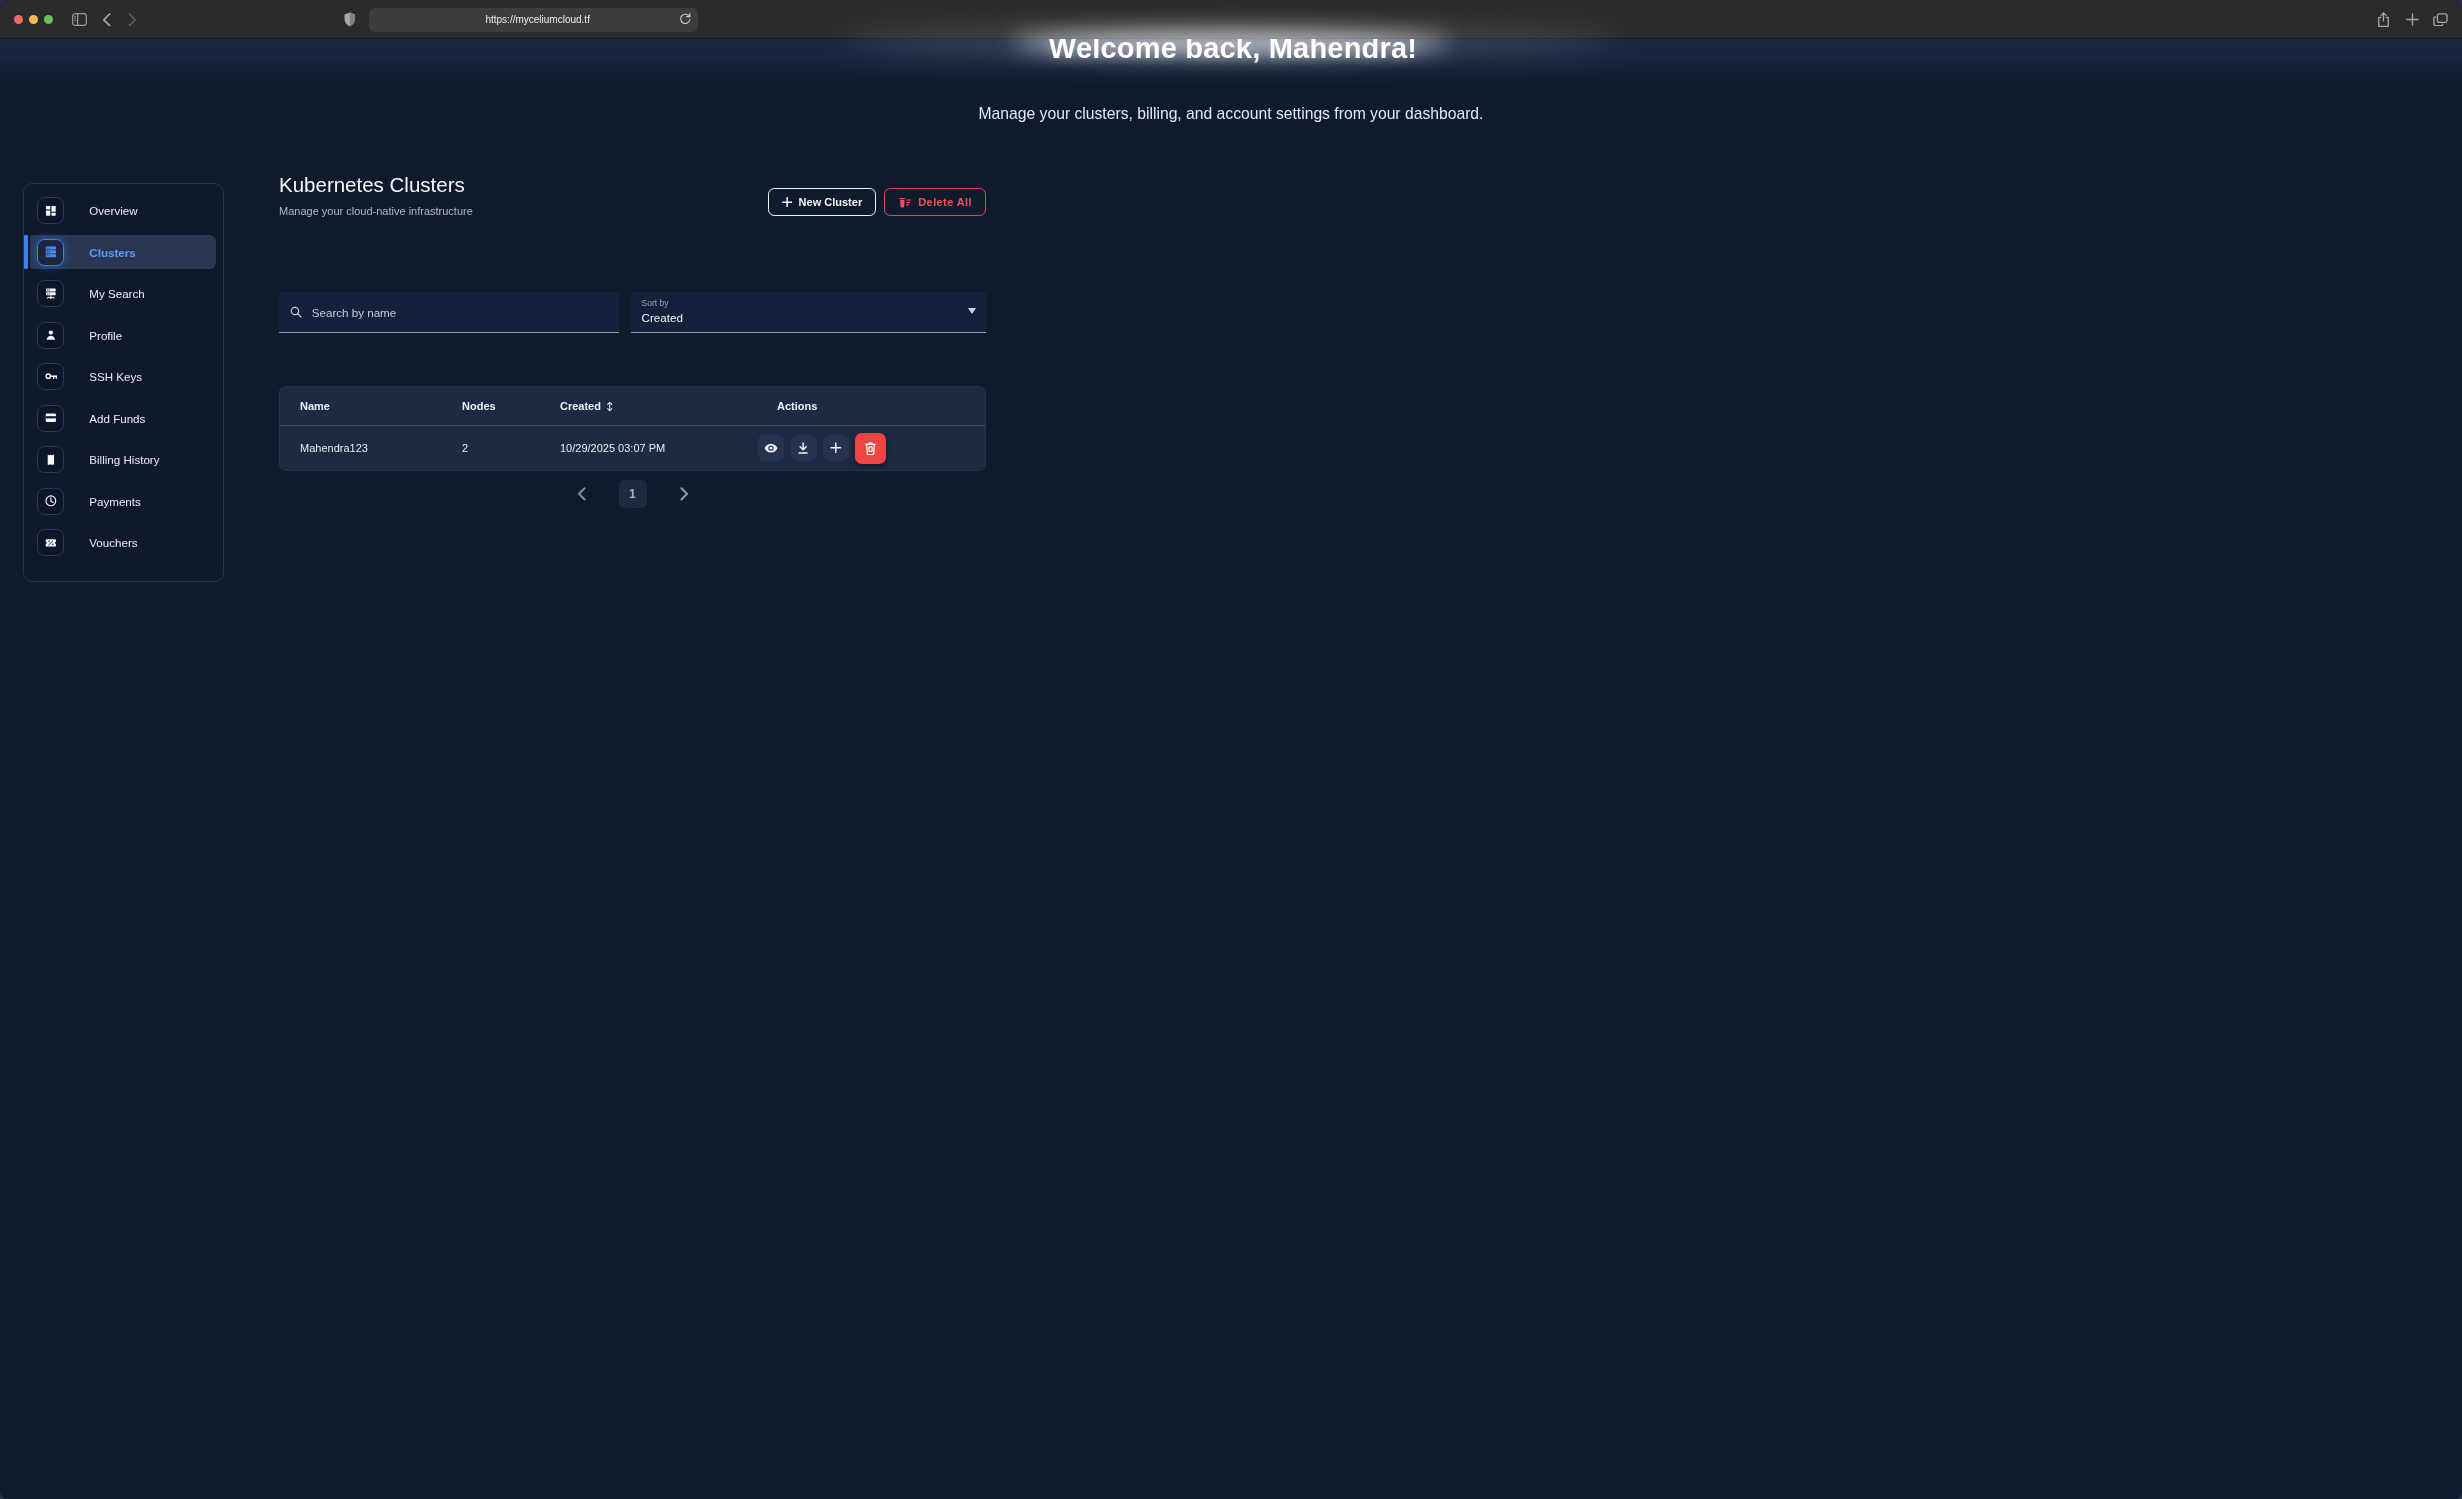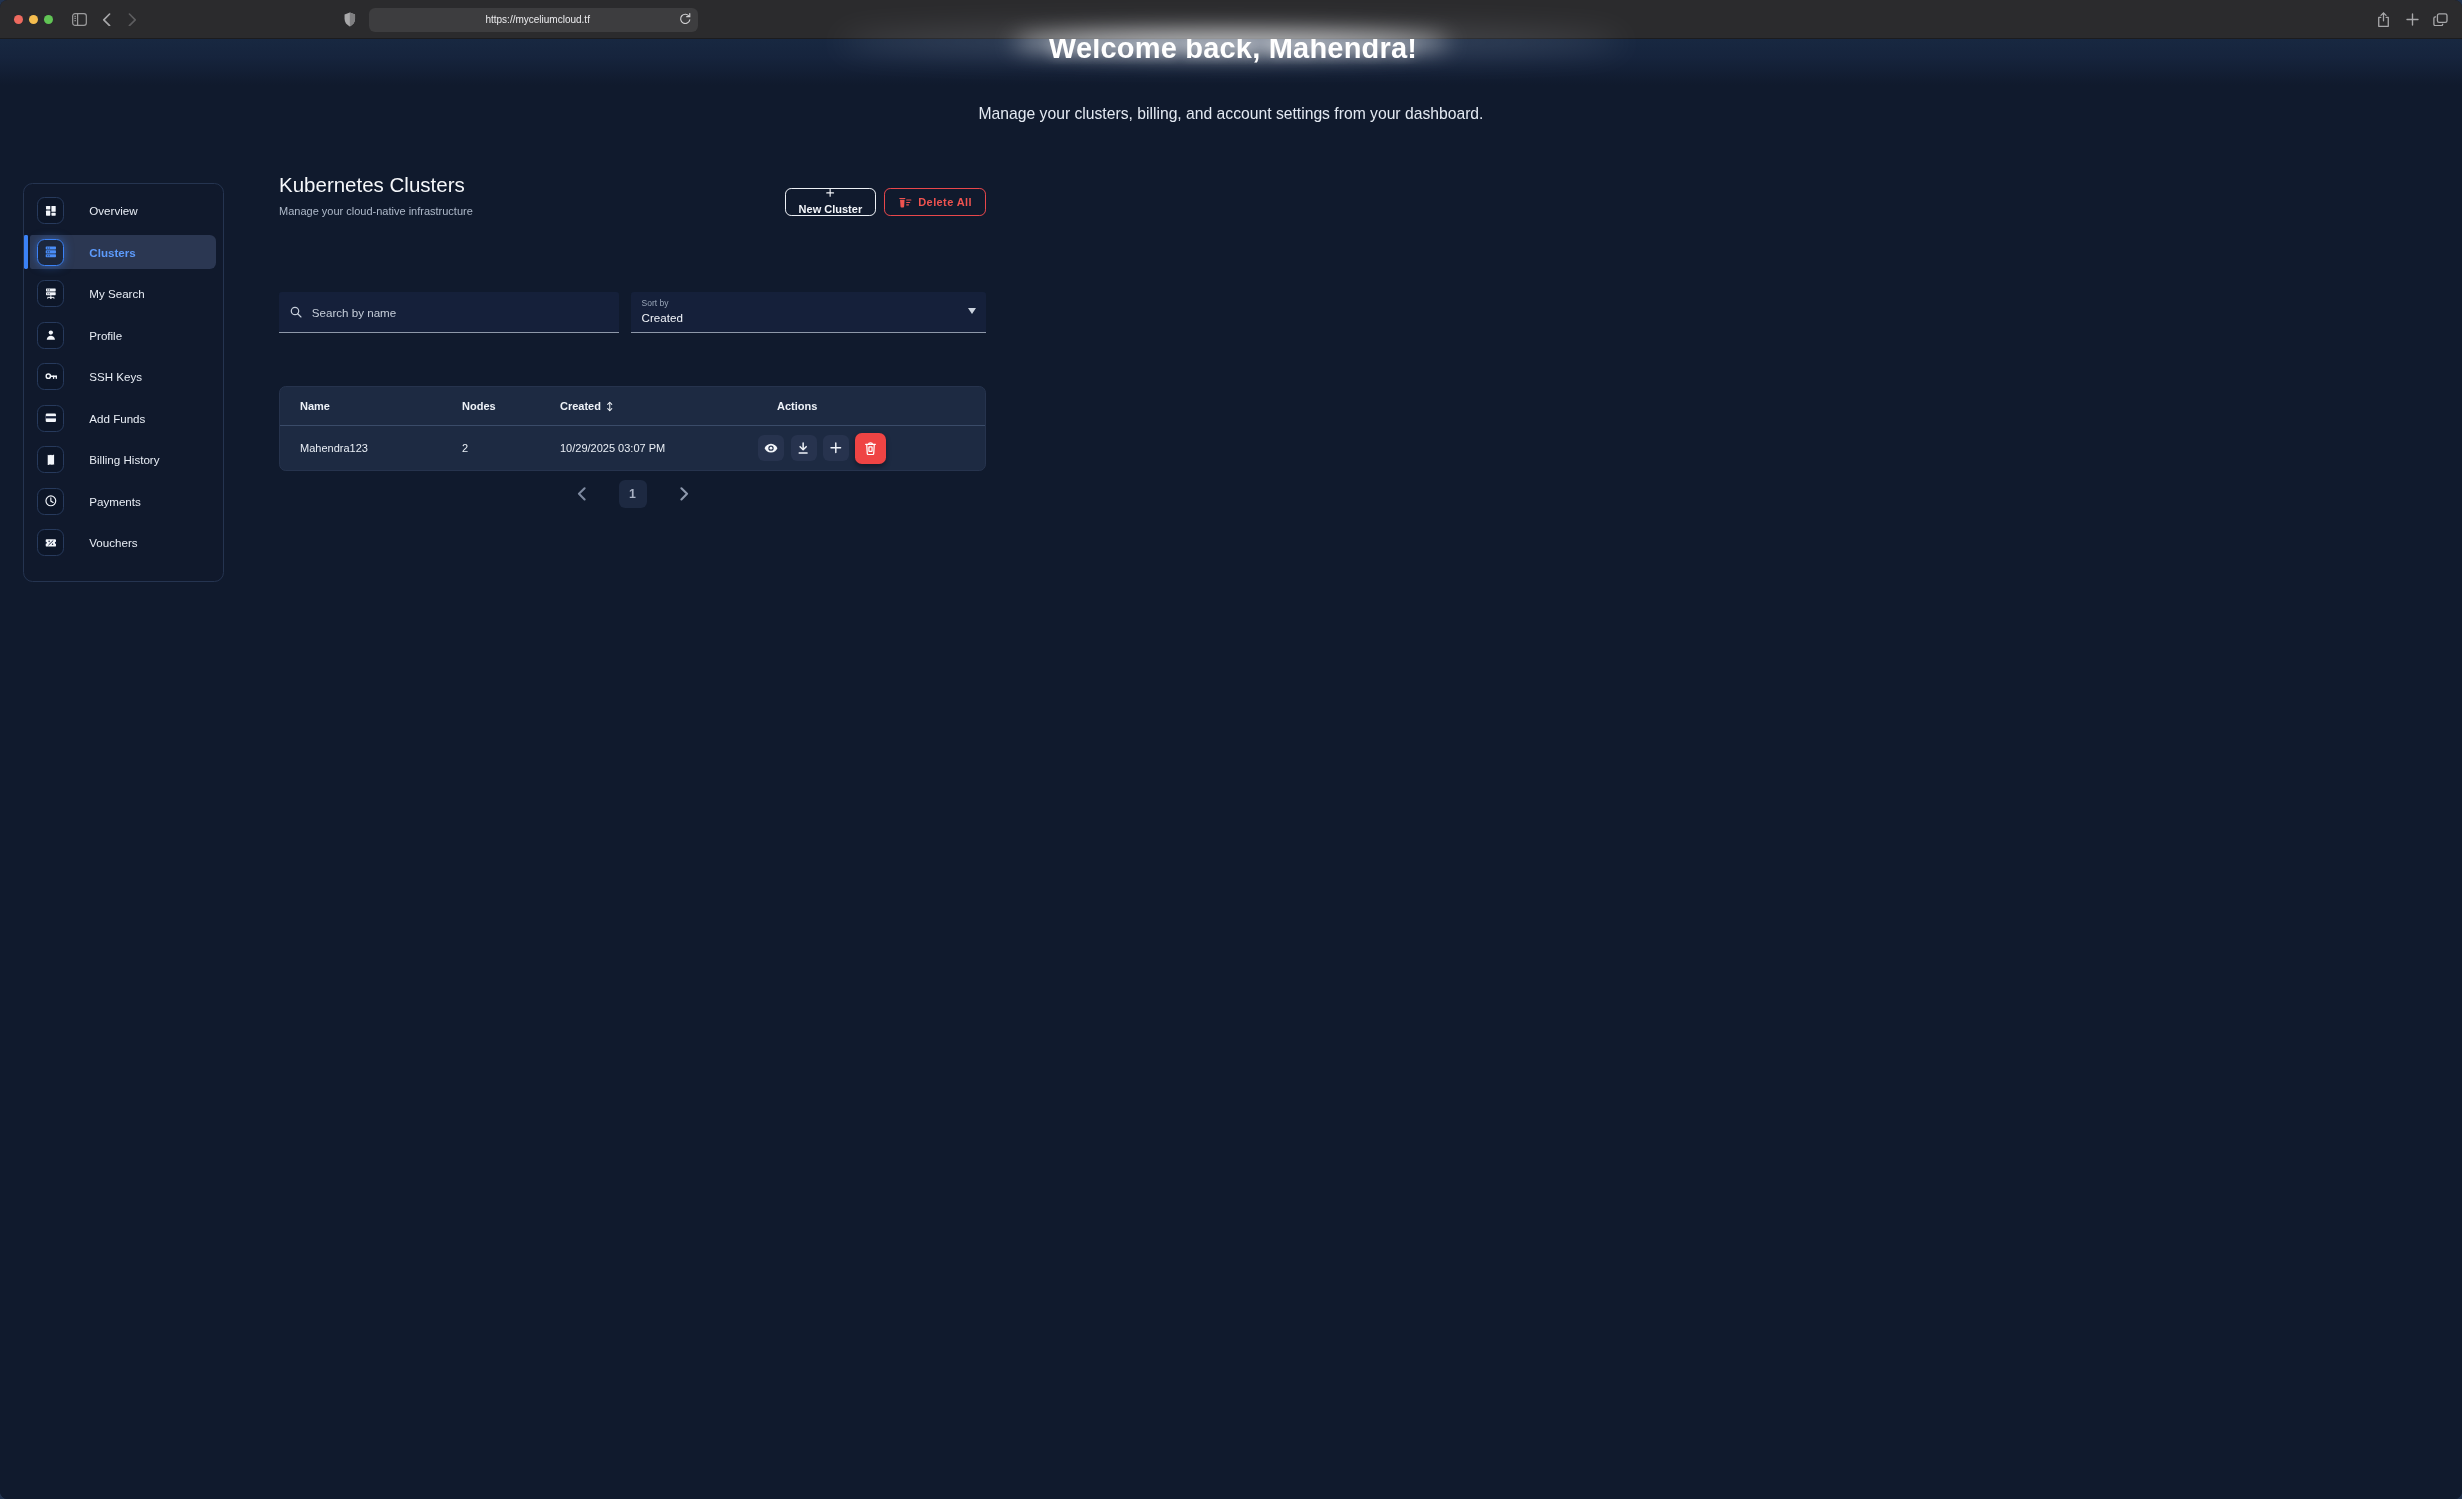--- a/index.html
+++ b/index.html
@@ -51,21 +51,21 @@
   .side-item.active .side-label { color:#5d9bfc; font-weight:700; }
 
   
   .main { position:absolute; left:279px; top:134px; width:707px; height:383px; }
   .head-row { position:absolute; top:0; left:0; right:0; display:flex; justify-content:space-between; }
   .main-title { margin:0; font-size:20.5px; font-weight:400; color:#f6f8fb; }
   .main-sub { margin:8.2px 0 0 0; font-size:11px; color:#aeb9c9; }
   .head-actions { display:flex; gap:7.5px; margin-top:15px; }
   .btn { display:flex; align-items:center; gap:6.2px; height:28px; padding:0 13px; border-radius:6.2px;
     background:transparent; font-size:11px; font-weight:700; cursor:pointer; }
-  .btn-new { border:1.4px solid #edf0f5; color:#f4f6fa;flex-direction:column; }
+  .btn-new { border:1.4px solid #edf0f5; color:#f4f6fa; }
   .btn-danger { border:1.4px solid #e8474b; color:#ef5350; letter-spacing:0.4px; }
 
   .filters { position:absolute; top:119px; left:0; right:0; height:41px; display:flex; gap:11.6px; }
   .search { width:340px; background:#15203a; border-bottom:1.4px solid #8e98a9; border-radius:2.7px 2.7px 0 0;
     display:flex; align-items:center; padding:0 9.6px; gap:7.5px; }
   .search input { flex:1; background:transparent; border:none; outline:none; color:#e9eef6; font-size:11.6px;
     font-family:"Liberation Sans","DejaVu Sans",sans-serif; }
   .search input::placeholder { color:#c6ceda; opacity:1; }
   .sort { position:relative; flex:1; background:#15203a; border-bottom:1.4px solid #8e98a9;
     border-radius:2.7px 2.7px 0 0; padding:6.2px 11px 0 11px; cursor:pointer; }

